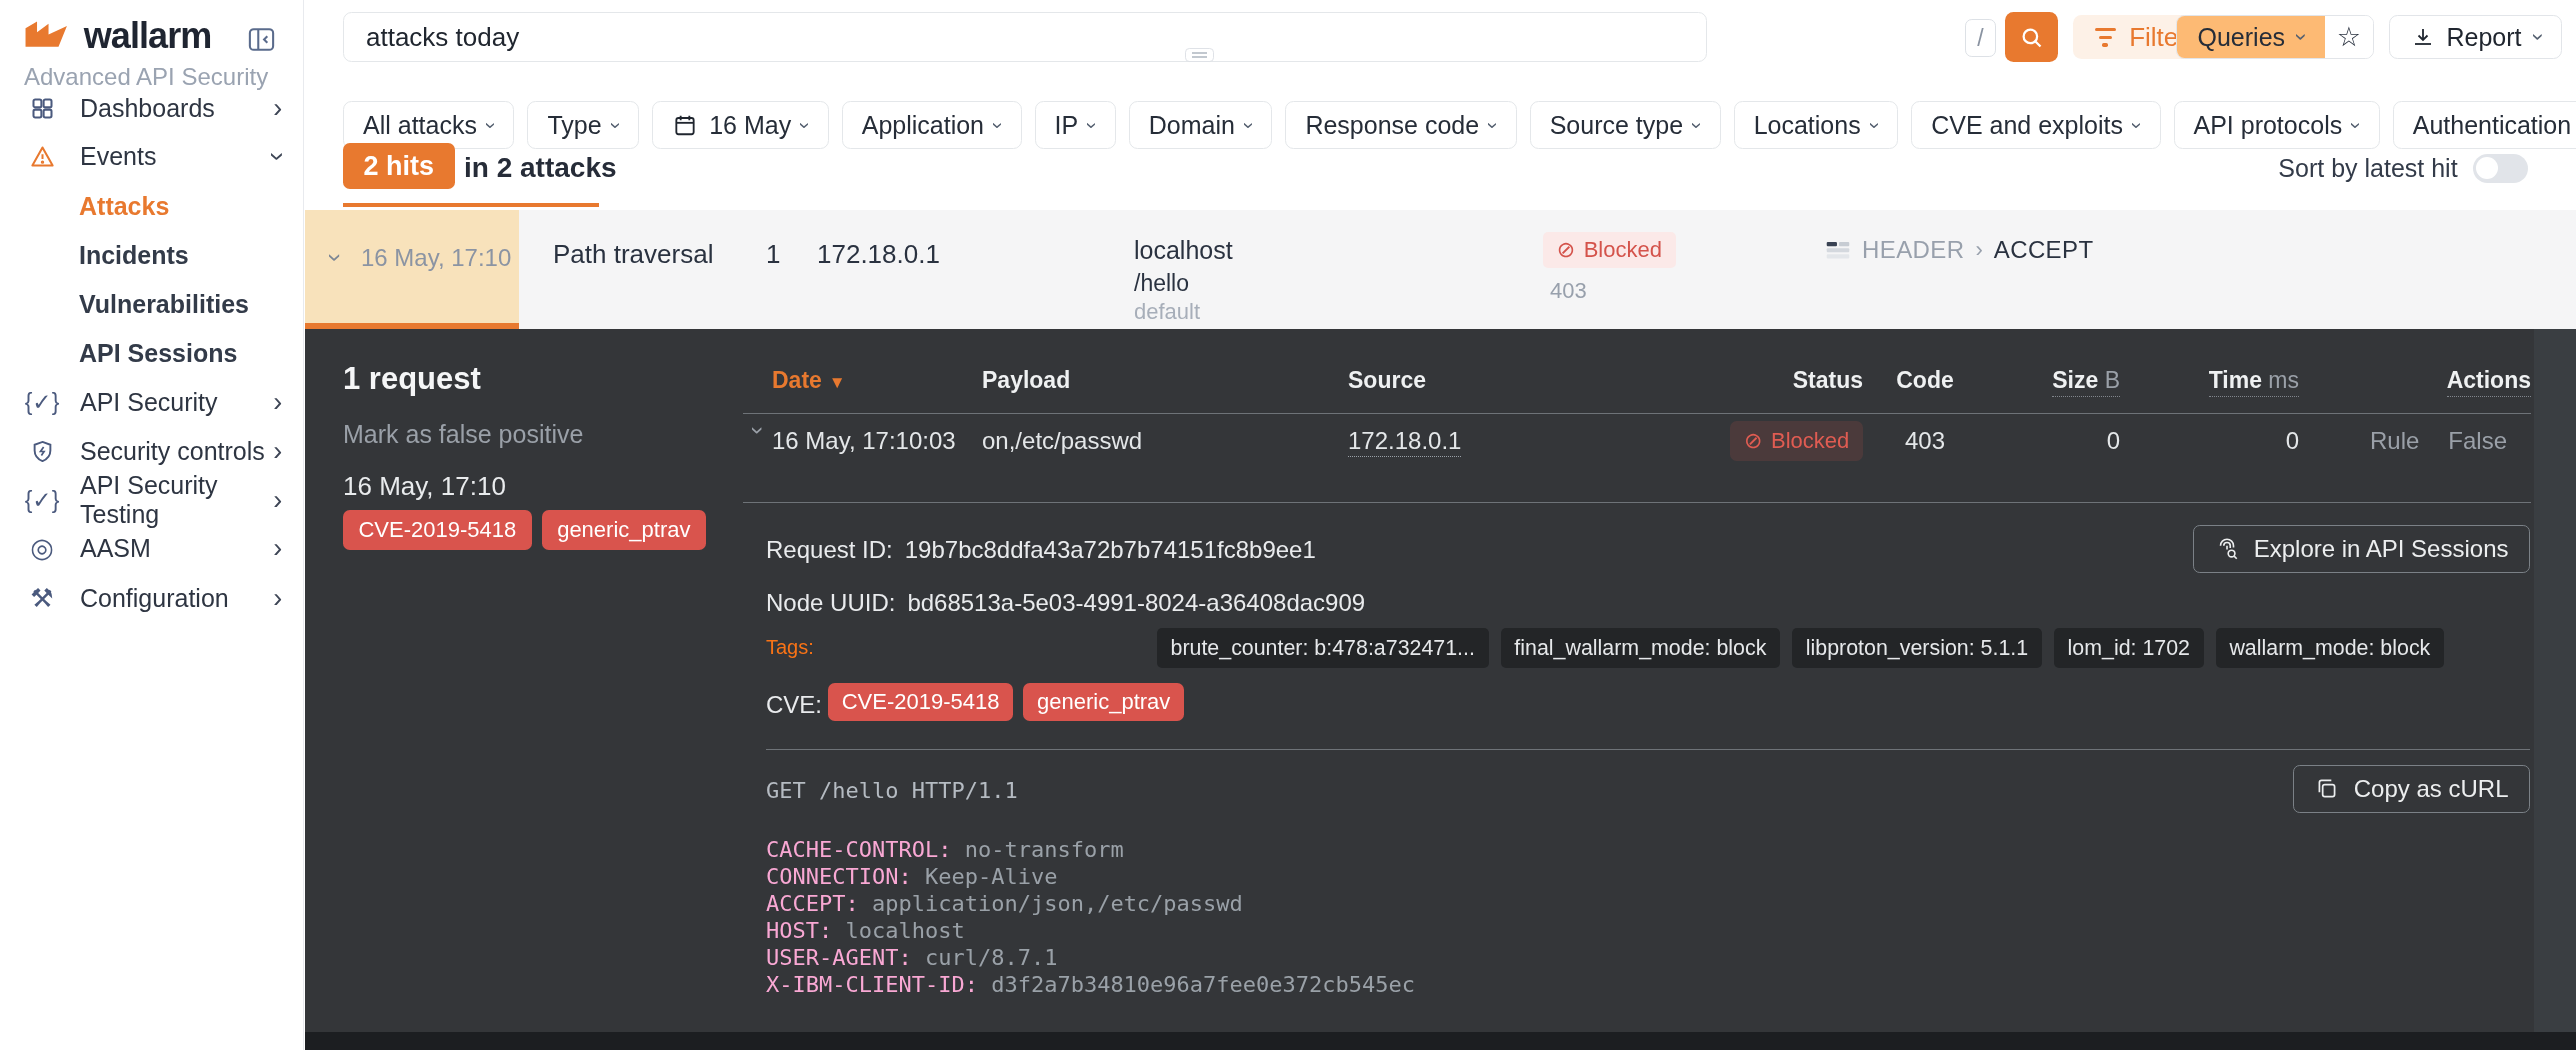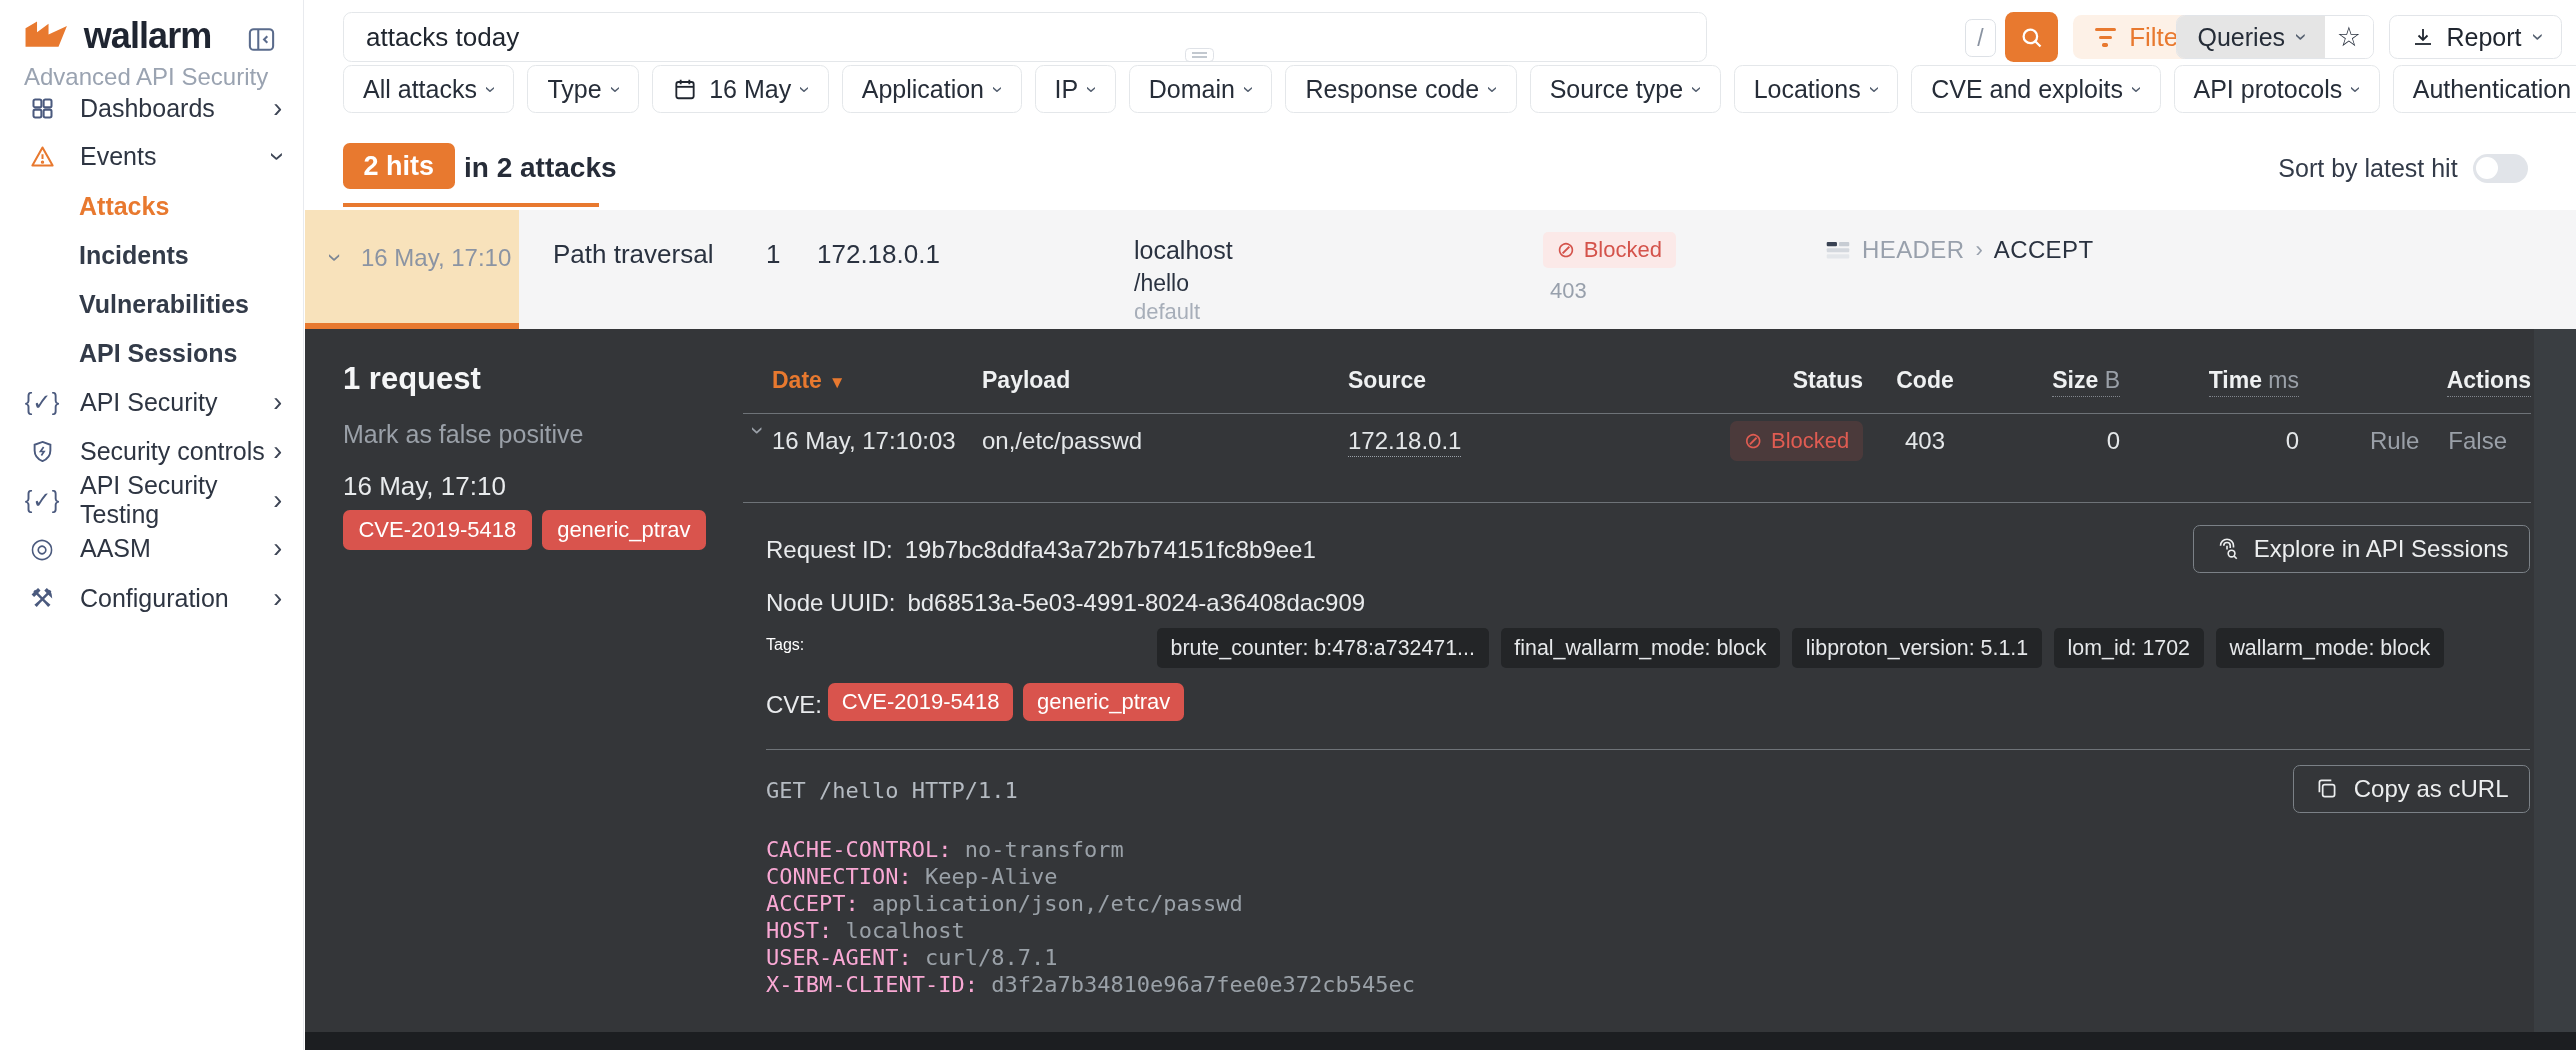--- a/index.html
+++ b/index.html
@@ -28,31 +28,31 @@
   .search-box { position:absolute; left:38px; top:12px; width:1364px; height:50px; border:0.9px solid #e4e7ea; border-radius:8.5px; display:flex; align-items:center; }
   .search-box input { border:none; outline:none; width:100%; font-size:26px; color:#20262f; padding:0 22px; background:transparent; font-family:"Liberation Sans",sans-serif; }
   .slash-badge { position:absolute; left:1660px; top:19px; width:31px; height:38px; border:0.9px solid #dde1e6; border-radius:6.8px; color:#8a93a1; font-size:23px; display:flex; align-items:center; justify-content:center; }
   .search-btn { position:absolute; left:1700px; top:12px; width:53px; height:50px; background:#e8792f; border-radius:8.5px; display:flex; align-items:center; justify-content:center; cursor:pointer; }
   .search-btn svg { width:27px; height:27px; }
   .filter-btn { position:absolute; left:1768px; top:15.4px; height:44px; padding:0 22px; background:#fdf1e7; border-radius:8.5px; color:#e8792f; font-size:26px; display:flex; align-items:center; gap:13.7px; cursor:pointer; }
   .filter-icon { display:flex; flex-direction:column; gap:4.3px; align-items:center; }
   .filter-icon i { display:block; height:3.4px; background:#e8792f; border-radius:1.7px; }
   .filter-icon i:nth-child(1){width:20.5px;} .filter-icon i:nth-child(2){width:13px;} .filter-icon i:nth-child(3){width:6px;}
   .queries-group { position:absolute; left:1871px; top:15.4px; height:44px; border:0.9px solid #e2e5e9; border-radius:8.5px; display:flex; overflow:hidden; }
-  .queries-seg { background:#e5e5e5; display:flex; align-items:center; gap:12px; padding:0 20.5px; font-size:25px; color:#262d38; cursor:pointer; }
+  .queries-seg { background:#fdba74; display:flex; align-items:center; gap:12px; padding:0 20.5px; font-size:25px; color:#262d38; cursor:pointer; }
   .star-seg { width:48px; background:#fff; display:flex; align-items:center; justify-content:center; font-size:27px; color:#2a3240; cursor:pointer; }
   .report-btn { position:absolute; left:2084px; top:15.4px; height:44px; border:0.9px solid #e2e5e9; border-radius:8.5px; background:#fff; display:flex; align-items:center; gap:12px; padding:0 20.5px; font-size:25px; color:#20262f; cursor:pointer; }
   .report-btn svg { width:24px; height:24px; }
   .small-chev { font-size:22px; color:#556070; }
   .drag-handle { position:absolute; left:880px; top:48px; width:29px; height:13.7px; border:0.9px solid #dfe2e7; border-radius:4.3px; display:flex; flex-direction:column; justify-content:center; gap:2.6px; align-items:center; }
   .drag-handle i { display:block; width:15.4px; height:1.7px; background:#c2c8cf; }
 
   
   .chips { position:absolute; left:38px; top:65px; display:flex; gap:13px; }
-  .chip { height:48px; border:0.9px solid #e4e7ea; border-radius:8.5px; padding:0 19px; display:flex; align-items:center; gap:11px; font-size:25px; color:#262d38; background:#fff; cursor:pointer; white-space:nowrap; }
+  .chip { height:48px; border:0.9px solid #e4e7ea; border-radius:8.5px; padding:0 19px; display:flex; align-items:center; gap:11px; font-size:25px; color:#262d38; background:#fff; cursor:pointer; white-space:nowrap;margin-top:36px; }
   .chip svg { width:26px; height:26px; color:#20262f; }
   .chip .small-chev { font-size:19.6px; }
 
   
   .hits-badge { position:absolute; left:38px; top:143px; height:46px; background:#e8792f; color:#fff; font-size:27px; font-weight:bold; border-radius:6.8px; display:flex; align-items:center; padding:0 20.5px; }
   .hits-text { position:absolute; left:159px; top:152px; font-size:28px; font-weight:600; color:#262c38; }
   .hits-underline { position:absolute; left:38px; top:203px; width:256px; height:4.3px; background:#e8792f; }
   .sort-row { position:absolute; right:48px; top:154px; display:flex; align-items:center; gap:15.4px; }
   .sort-label { font-size:25px; color:#333b49; }
   .toggle { width:55px; height:29px; background:#e1e4e9; border-radius:14.5px; position:relative; cursor:pointer; }
@@ -102,21 +102,21 @@
   .actions-cell { color:#9aa0a8; display:flex; justify-content:flex-end; gap:29px; padding-right:24px; }
   .actions-cell span { cursor:pointer; }
 
   .kv-line { position:absolute; left:461px; font-size:24px; color:#e9ebed; }
   .kv-line .kv-val { margin-left:12px; }
   .panel-btn { position:absolute; height:48px; border:0.9px solid #7b8187; border-radius:6.8px; background:transparent; color:#eceeef; font-size:24px; display:flex; align-items:center; gap:13.7px; padding:0 20.5px; cursor:pointer; font-family:"Liberation Sans",sans-serif; }
   .panel-btn svg { width:26px; height:26px; }
   .explore-btn { right:46px; top:196px; }
   .copy-btn { right:46px; top:436px; }
 
-  .tags-row-label { position:absolute; left:461px; top:307px; font-size:16px; color:#ffffff; }
+  .tags-row-label { position:absolute; left:461px; top:307px; font-size:20px; color:#f97316; }
   .tags-chips { position:absolute; right:132px; top:299px; display:flex; gap:12px; }
   .tag-chip { background:#232527; border-radius:5.1px; padding:7.7px 13.7px; font-size:21.4px; color:#e6e8ea; white-space:nowrap; cursor:pointer; }
   .cve-label { position:absolute; left:461px; top:362px; font-size:24px; color:#e9ebed; }
   .cve-chips { position:absolute; left:523px; top:354px; display:flex; gap:10.2px; }
   .cve-chips .red-chip { font-size:22px; padding:6px 13.7px; }
 
   .mono { font-family:"DejaVu Sans Mono", monospace; }
   .req-line { position:absolute; left:461px; top:449px; font-size:22px; color:#b5bbc2; }
   .http-block { position:absolute; left:461px; top:507px; font-size:22px; line-height:27px; }
   .http-block .hk { color:#f9a8d4; }

